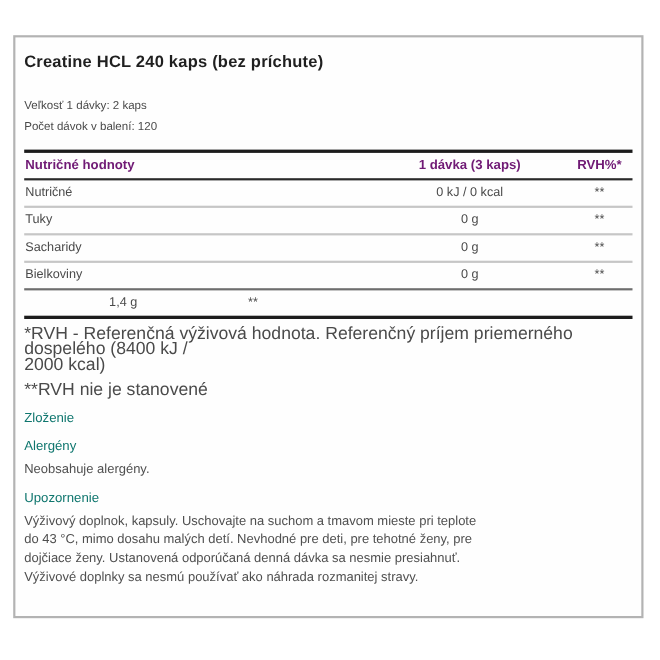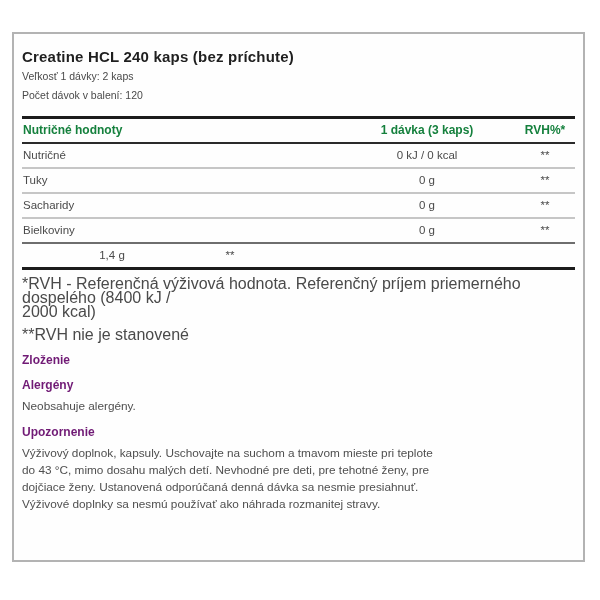--- a/index.html
+++ b/index.html
@@ -17,21 +17,21 @@
     border: 2px solid #b3b3b3;
     background: #fefefe;
     padding: 12px 8px 10px 8px;
     overflow: hidden;
   }
   .product-title {
     font-size: 15px;
     font-weight: bold;
     color: #1f1f1f;
     letter-spacing: 0.2px;
-    margin: 2px 0 2px 0;
+    margin: 2px 0 22px 0;
   }
   .serving-line {
     font-size: 10.5px;
     color: #4a4a4a;
     line-height: 19px;
   }
   .nutri-table {
     margin-top: 11px;
     border-top: 3px solid #1c1c1c;
     border-bottom: 3px solid #1c1c1c;
@@ -39,42 +39,42 @@
   }
   .t-row {
     display: flex;
     align-items: center;
     padding: 5px 0 6px 0;
     font-size: 11.5px;
     color: #4a4a4a;
   }
   .t-row.thead {
     font-weight: bold;
-    color: #15803d;
+    color: #701a75;
     font-size: 12px;
     border-bottom: 2px solid #2a2a2a;
     padding: 4px 0 5px 0;
   }
   .t-row.sep-light { border-bottom: 2px solid #c6c6c6; }
   .t-row.sep-dark  { border-bottom: 2px solid #6e6e6e; }
   .c-label { flex: 1 1 auto; text-align: left; padding-left: 1px; }
   .c-value { width: 180px; text-align: center; }
   .c-rvh   { width: 58px; text-align: center; padding-right: 2px; }
   .footnote {
     font-size: 16px;
     color: #4a4a4a;
     line-height: 14px;
     margin-top: 7px;
     white-space: pre-line;
   }
   .footnote.second { margin-top: 9px; }
   .section-heading {
     font-size: 12px;
-    font-weight: bold;
-    color: #701a75;
+    font-weight: normal;
+    color: #0f766e;
     margin: 11px 0 6px 0;
   }
   .section-body {
     font-size: 11.8px;
     color: #4f4f4f;
     line-height: 16px;
     white-space: pre-line;
   }
   .section-body.warning { line-height: 17px; }
 </style>

